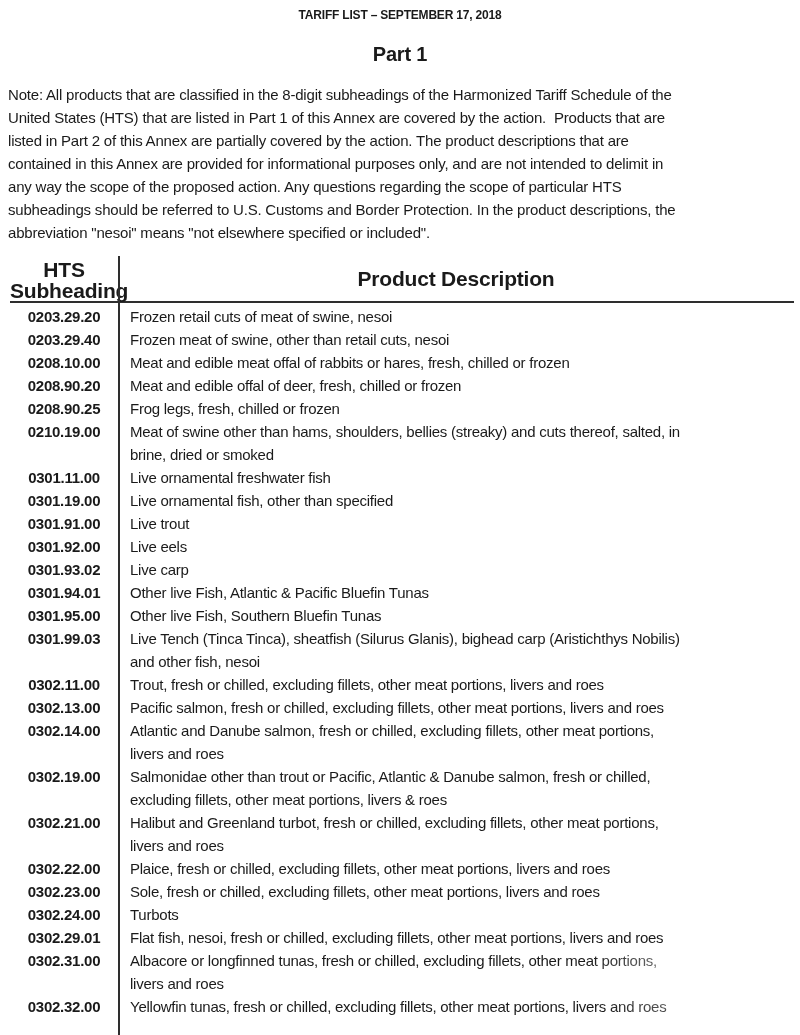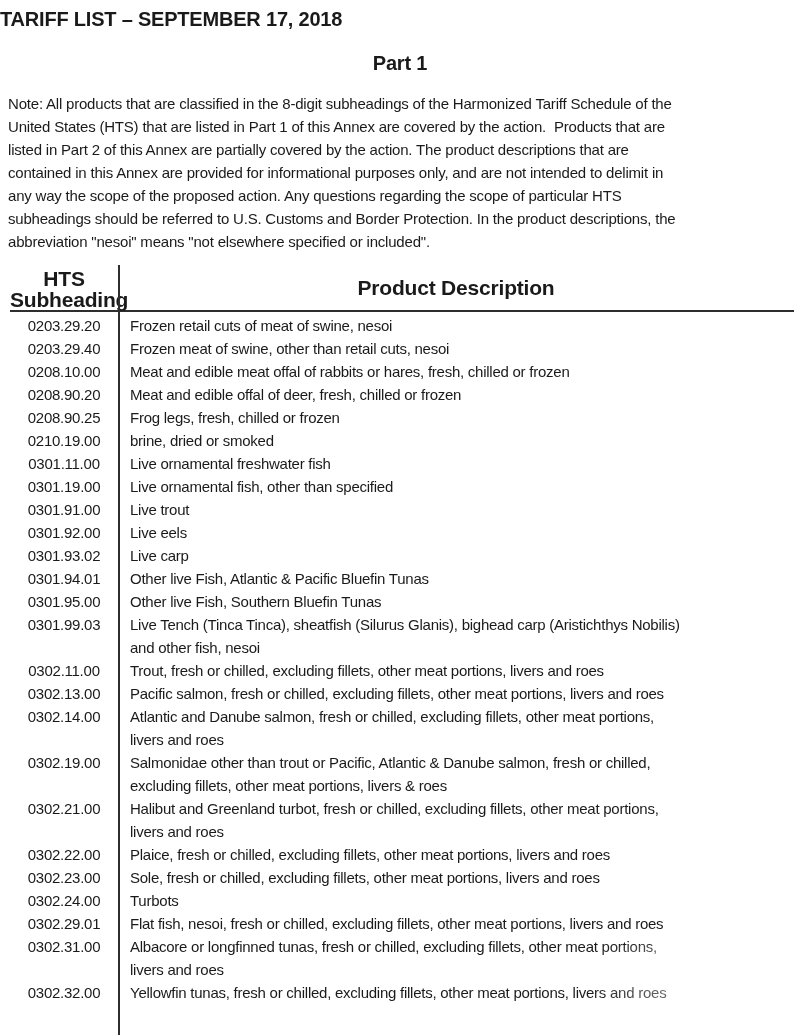--- a/index.html
+++ b/index.html
@@ -11,22 +11,22 @@
     width: 800px;
     height: 1035px;
     overflow: hidden;
     position: relative;
     color: #1a1a1a;
     font-family: "Liberation Sans", sans-serif;
     -webkit-font-smoothing: antialiased;
   }
   .doc-title {
     margin: 8px 0 0 0;
-    text-align: left;
-    font-size: 20px;
+    text-align: center;
+    font-size: 12px;
     font-weight: bold;
     letter-spacing: -0.2px;
   }
   .part-label {
     margin: 21px 0 0 0;
     text-align: center;
     font-size: 20px;
     font-weight: bold;
     letter-spacing: -0.2px;
   }
@@ -75,20 +75,21 @@
     padding-top: 2px;
     font-size: 15px;
     line-height: 23px;
     letter-spacing: -0.25px;
   }
   .trow { display: flex; }
   .trow .code {
     width: 108px;
     flex-shrink: 0;
     text-align: center;
+    font-weight: bold;
   }
   .trow .desc {
     flex: 1;
     padding-left: 12px;
   }
   .tline { white-space: pre; }
 
   .scan-artifact {
     position: absolute;
     left: 590px;
@@ -164,20 +165,21 @@
       <div class="trow">
         <div class="code">0208.90.25</div>
         <div class="desc">
           <div class="tline">Frog legs, fresh, chilled or frozen</div>
         </div>
       </div>
 
       <div class="trow">
         <div class="code">0210.19.00</div>
         <div class="desc">
+          <div class="tline">Meat of swine other than hams, shoulders, bellies (streaky) and cuts thereof, salted, in</div>
           <div class="tline">brine, dried or smoked</div>
         </div>
       </div>
 
       <div class="trow">
         <div class="code">0301.11.00</div>
         <div class="desc">
           <div class="tline">Live ornamental freshwater fish</div>
         </div>
       </div>

